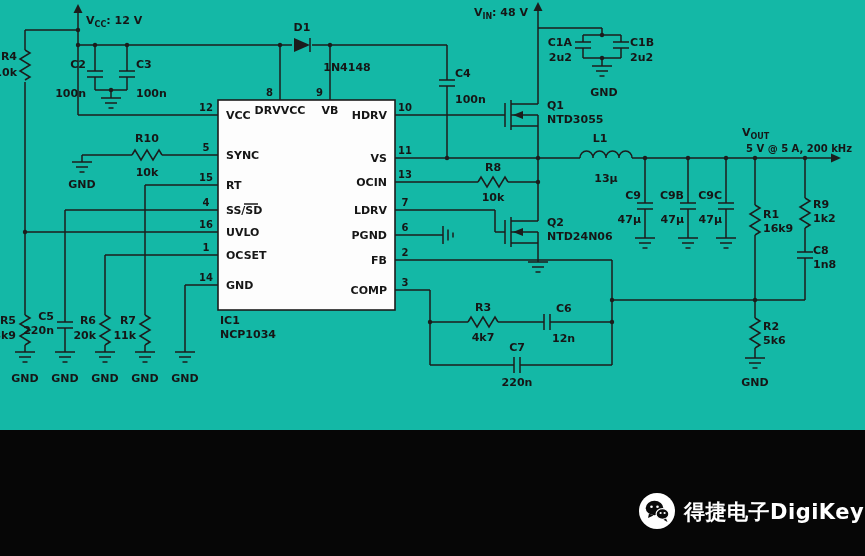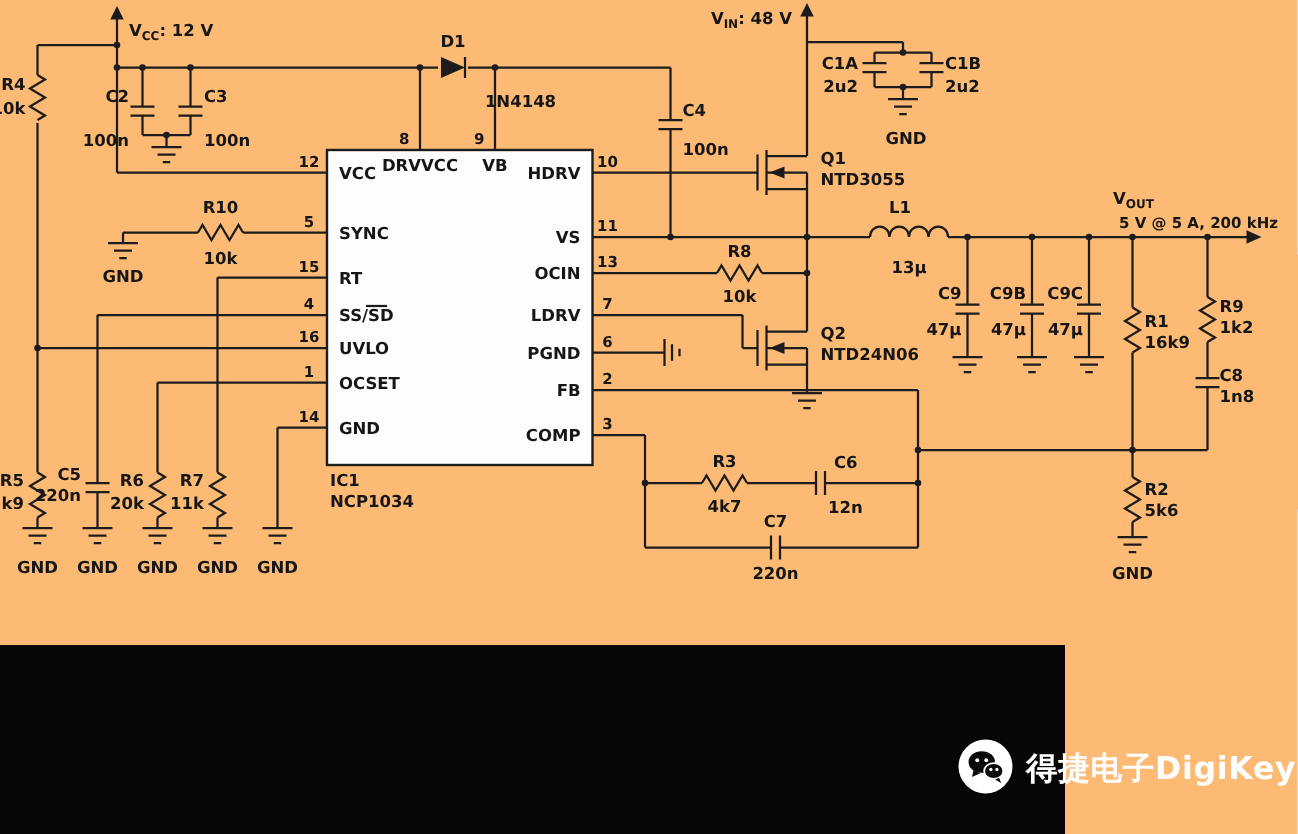--- a/index.html
+++ b/index.html
@@ -1,25 +1,25 @@
 <!DOCTYPE html>
 <html><head>
 <meta charset="utf-8">
 <style>
   html,body{margin:0;padding:0;background:#e8e8e8;}
-  .page{position:relative;width:865px;height:556px;background:#fdba74;overflow:hidden;font-family:"DejaVu Sans",sans-serif;}
+  .page{position:relative;width:865px;height:556px;background:#14b8a6;overflow:hidden;font-family:"DejaVu Sans",sans-serif;}
   svg.sch{position:absolute;left:0;top:0;}
   svg.sch text{font-family:"DejaVu Sans",sans-serif;font-size:11px;font-weight:700;fill:#161616;}
   svg.sch text.small{font-size:10px;}
   svg.sch text.spec{font-size:10px;}
   tspan.sub{font-size:8px;}
   .s{stroke:#1c1c1c;stroke-width:1.5;fill:none;stroke-linecap:butt;stroke-linejoin:miter;}
   .f{fill:#1c1c1c;stroke:none;}
   .icbox{fill:#fdfdfd;stroke:#1c1c1c;stroke-width:1.6;}
-  .footer{position:absolute;left:0;top:430px;width:710px;height:126px;background:#060606;}
+  .footer{position:absolute;left:0;top:430px;width:865px;height:126px;background:#060606;}
   .logo{position:absolute;left:639px;top:63px;width:36px;height:36px;background:#ffffff;border-radius:50%;display:flex;align-items:center;justify-content:center;}
   .brand-text{position:absolute;left:684px;top:68px;color:#ffffff;font-size:21px;font-weight:700;letter-spacing:0.5px;white-space:nowrap;}
 </style>
 </head>
 <body>
 
 <div class="page">
 
 <svg class="sch" width="865" height="430" viewBox="0 0 865 430">
   <defs>

